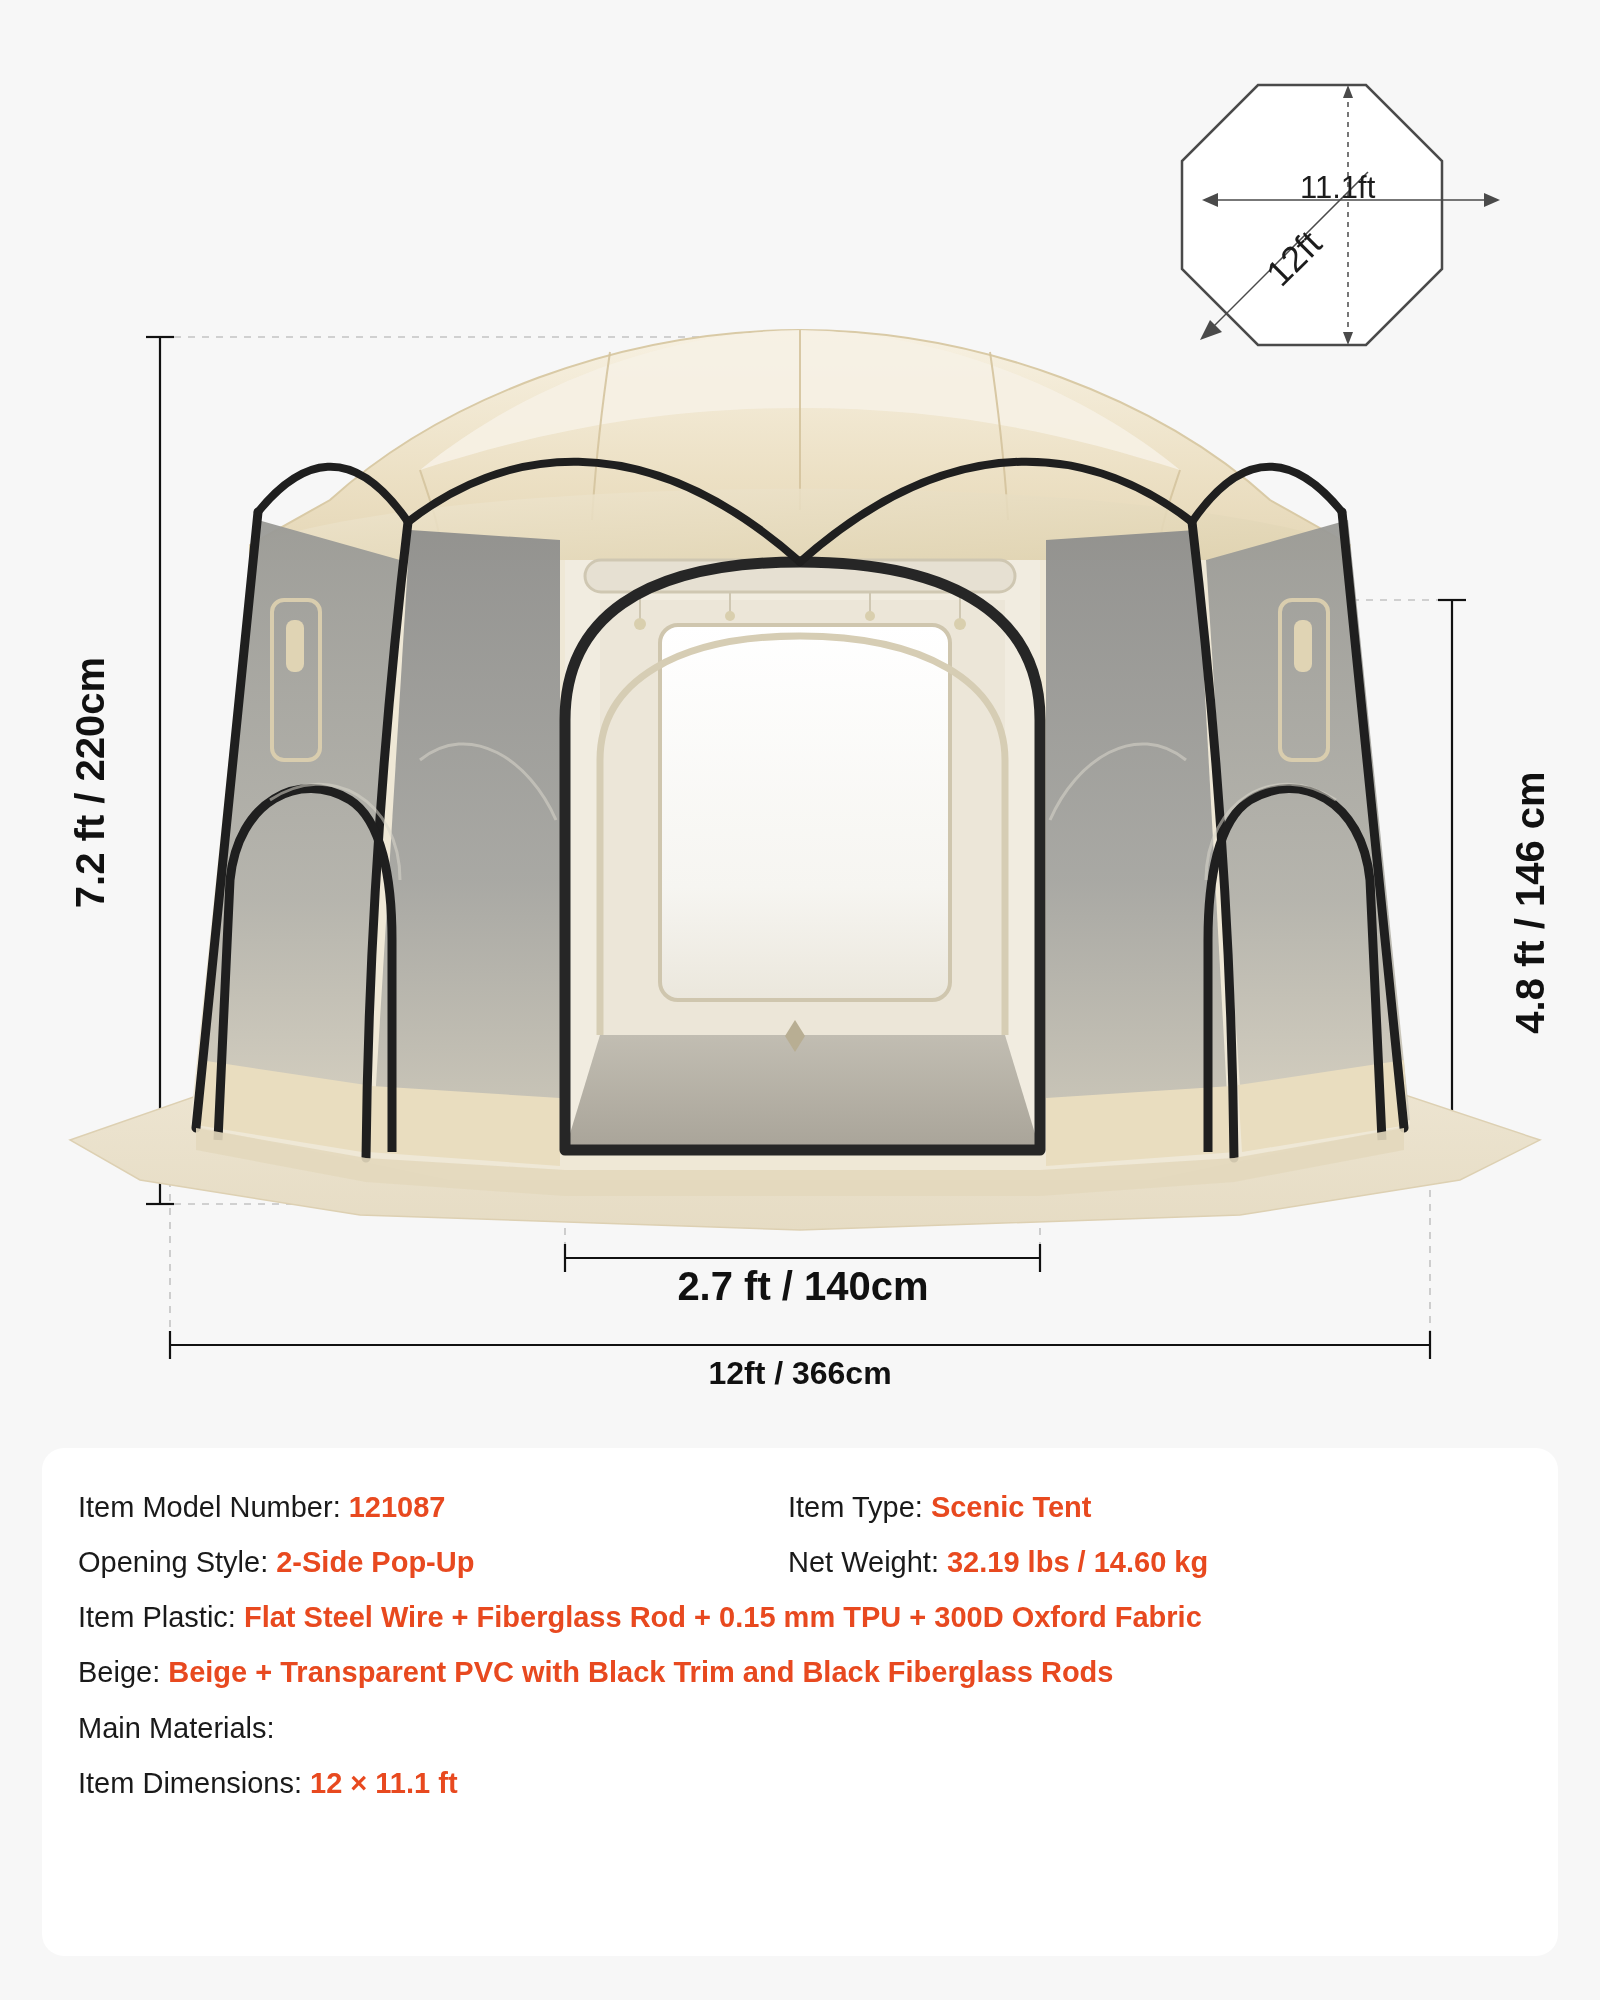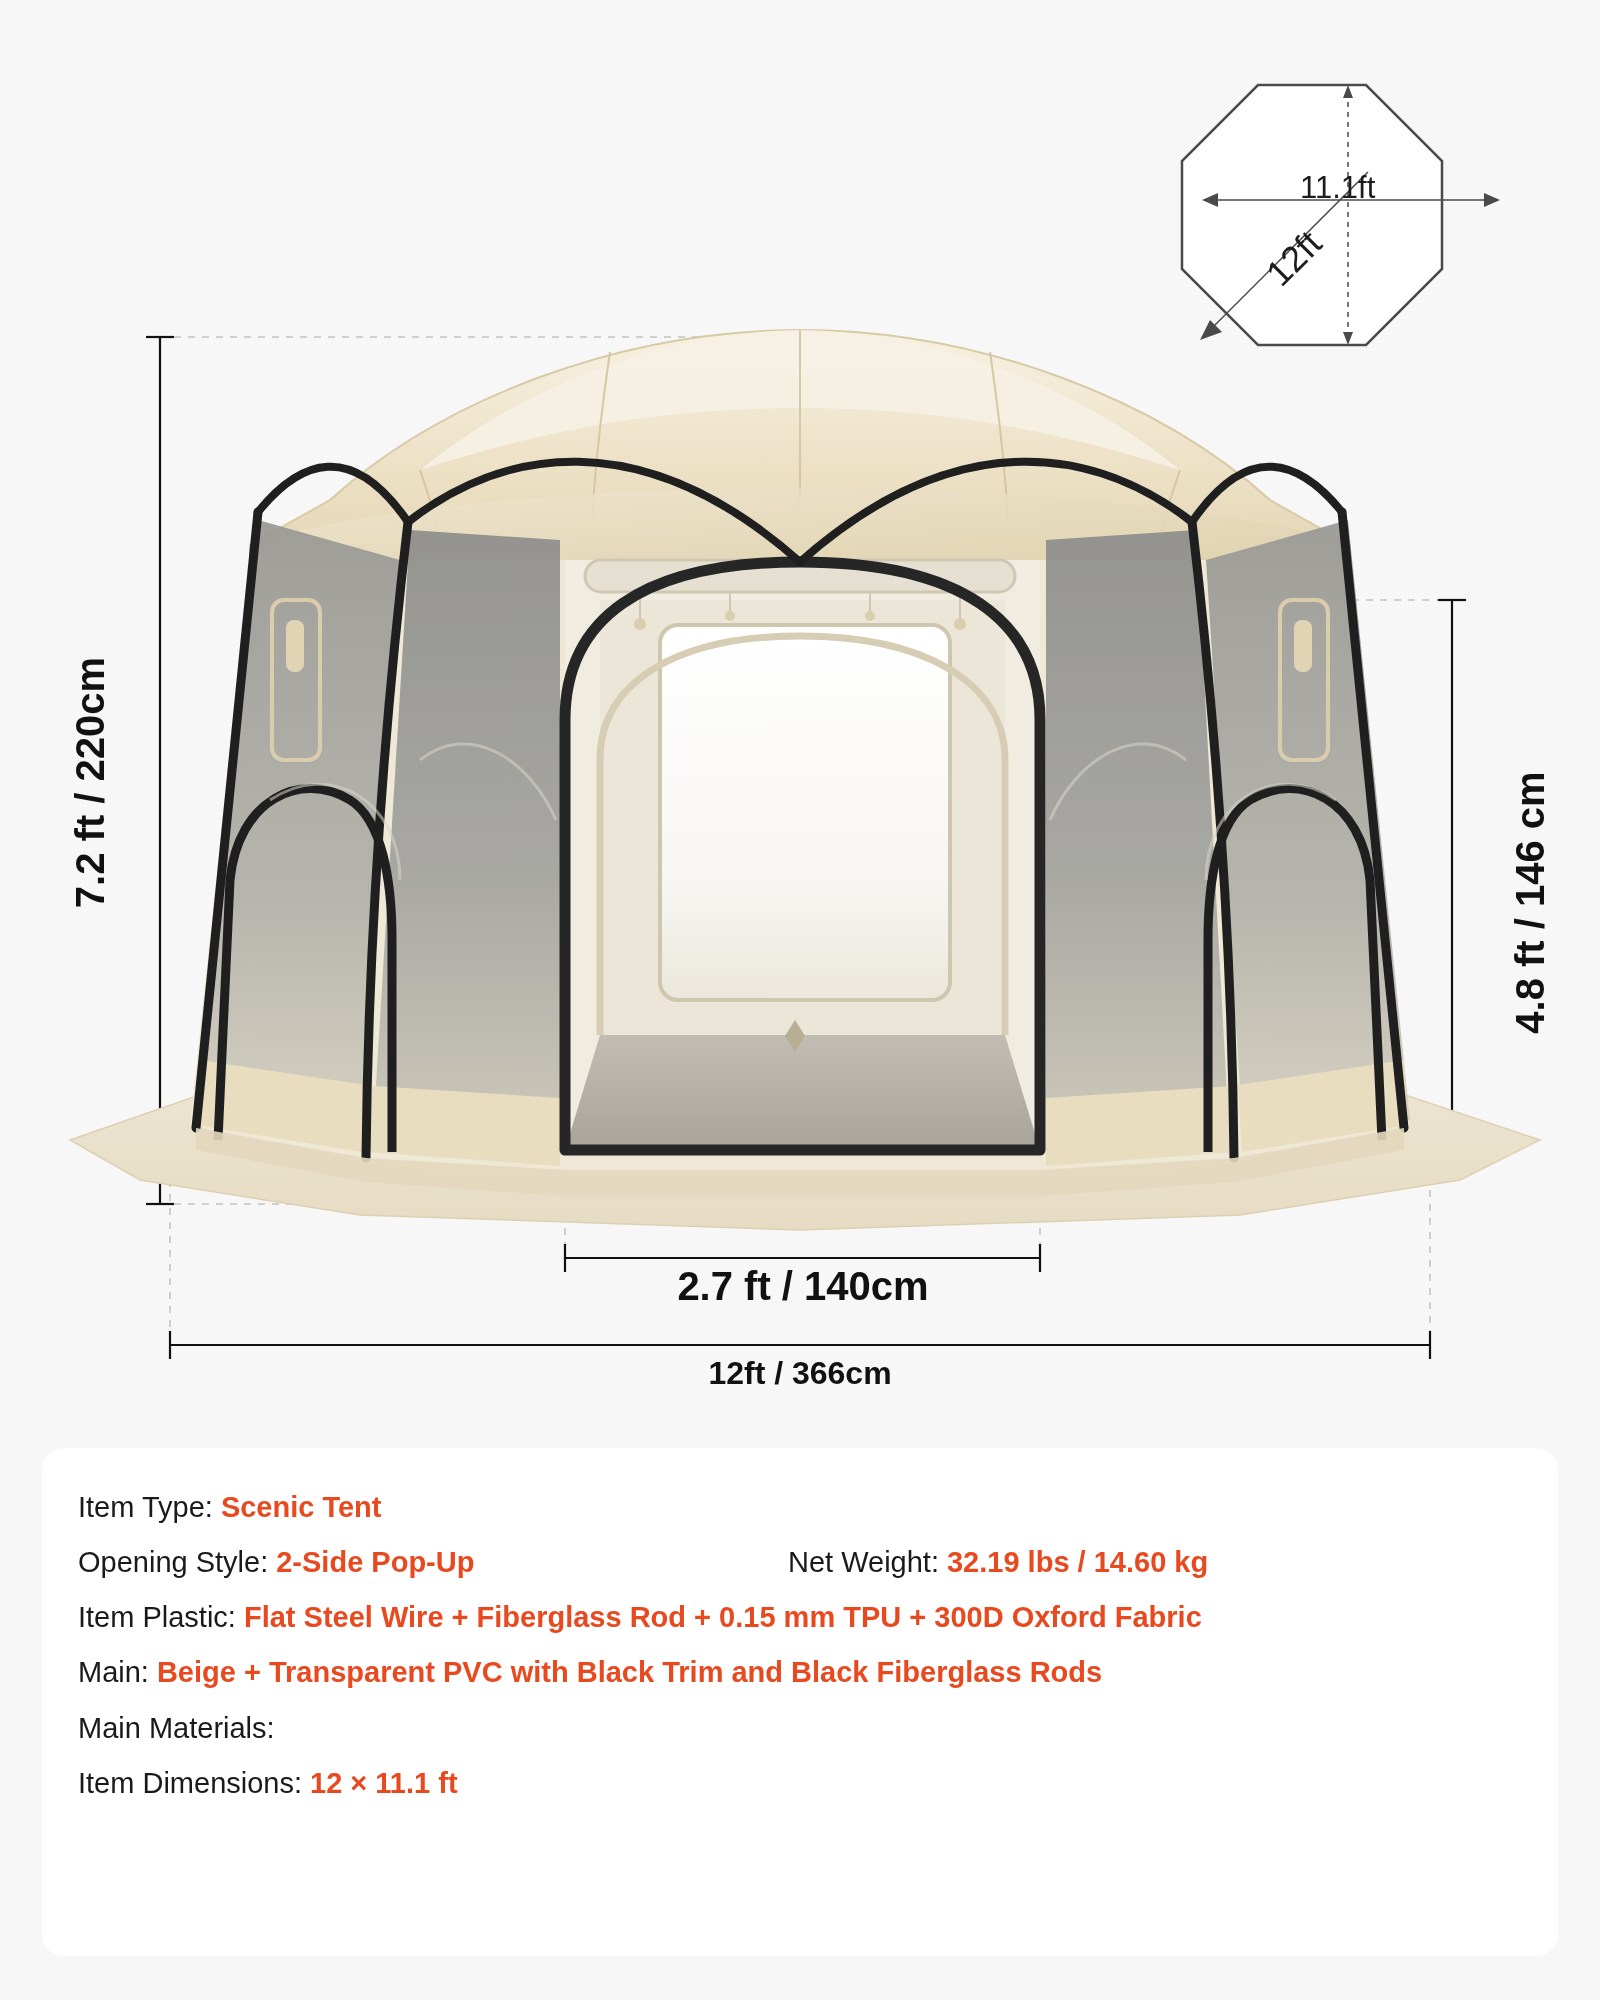--- a/index.html
+++ b/index.html
@@ -293,20 +293,24 @@
   <div class="dim-label-h" style="left:560px; top:1355px; width:480px; font-size:32px;">12ft / 366cm</div>
 
   <div class="dim-text" style="left:1300px; top:170px; font-size:31px;">11.1ft</div>
 
   <div class="dim-text" style="left:1258px; top:265px; font-size:36px; transform:rotate(-45deg); transform-origin:0 0;">12ft</div>
 </div>
 
 <div id="spec-card">
 
   <div class="spec-row">
+    <div class="spec-col left">
+      <span class="spec-key">Item Model Number:</span>
+      <span class="spec-val">121087</span>
+    </div>
     <div class="spec-col">
       <span class="spec-key">Item Type:</span>
       <span class="spec-val">Scenic Tent</span>
     </div>
   </div>
 
   <div class="spec-row">
     <div class="spec-col left">
       <span class="spec-key">Opening Style:</span>
       <span class="spec-val">2-Side Pop-Up</span>
@@ -316,21 +320,21 @@
       <span class="spec-val">32.19 lbs / 14.60 kg</span>
     </div>
   </div>
 
   <div class="spec-row full">
     <span class="spec-key">Item Plastic:</span>
     <span class="spec-val">Flat Steel Wire + Fiberglass Rod + 0.15 mm TPU + 300D Oxford Fabric</span>
   </div>
 
   <div class="spec-row full">
-    <span class="spec-key">Main:</span>
+    <span class="spec-key">Beige:</span>
     <span class="spec-val">Beige + Transparent PVC with Black Trim and Black Fiberglass Rods</span>
   </div>
 
   <div class="spec-row full">
     <span class="spec-key">Main Materials:</span>
   </div>
 
   <div class="spec-row full">
     <span class="spec-key">Item Dimensions:</span>
     <span class="spec-val">12 × 11.1 ft</span>

